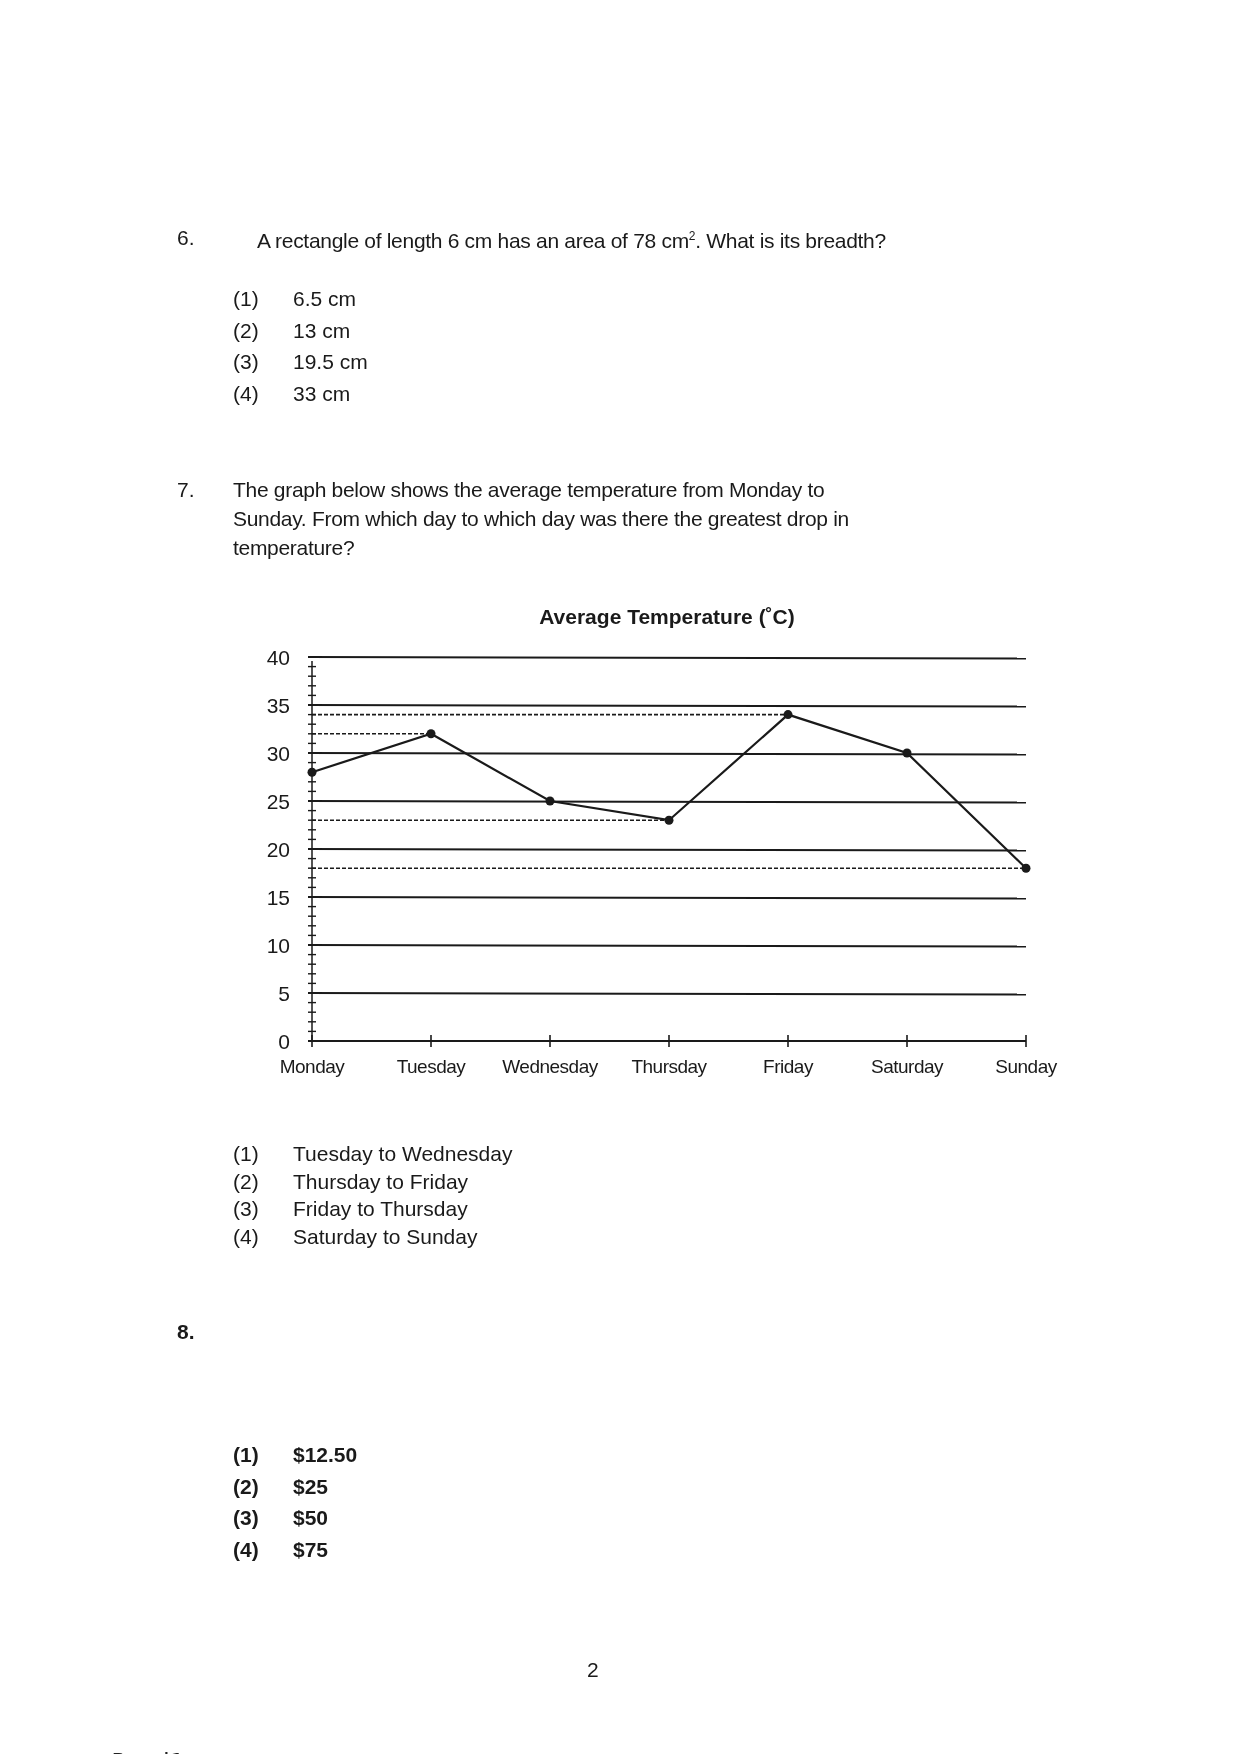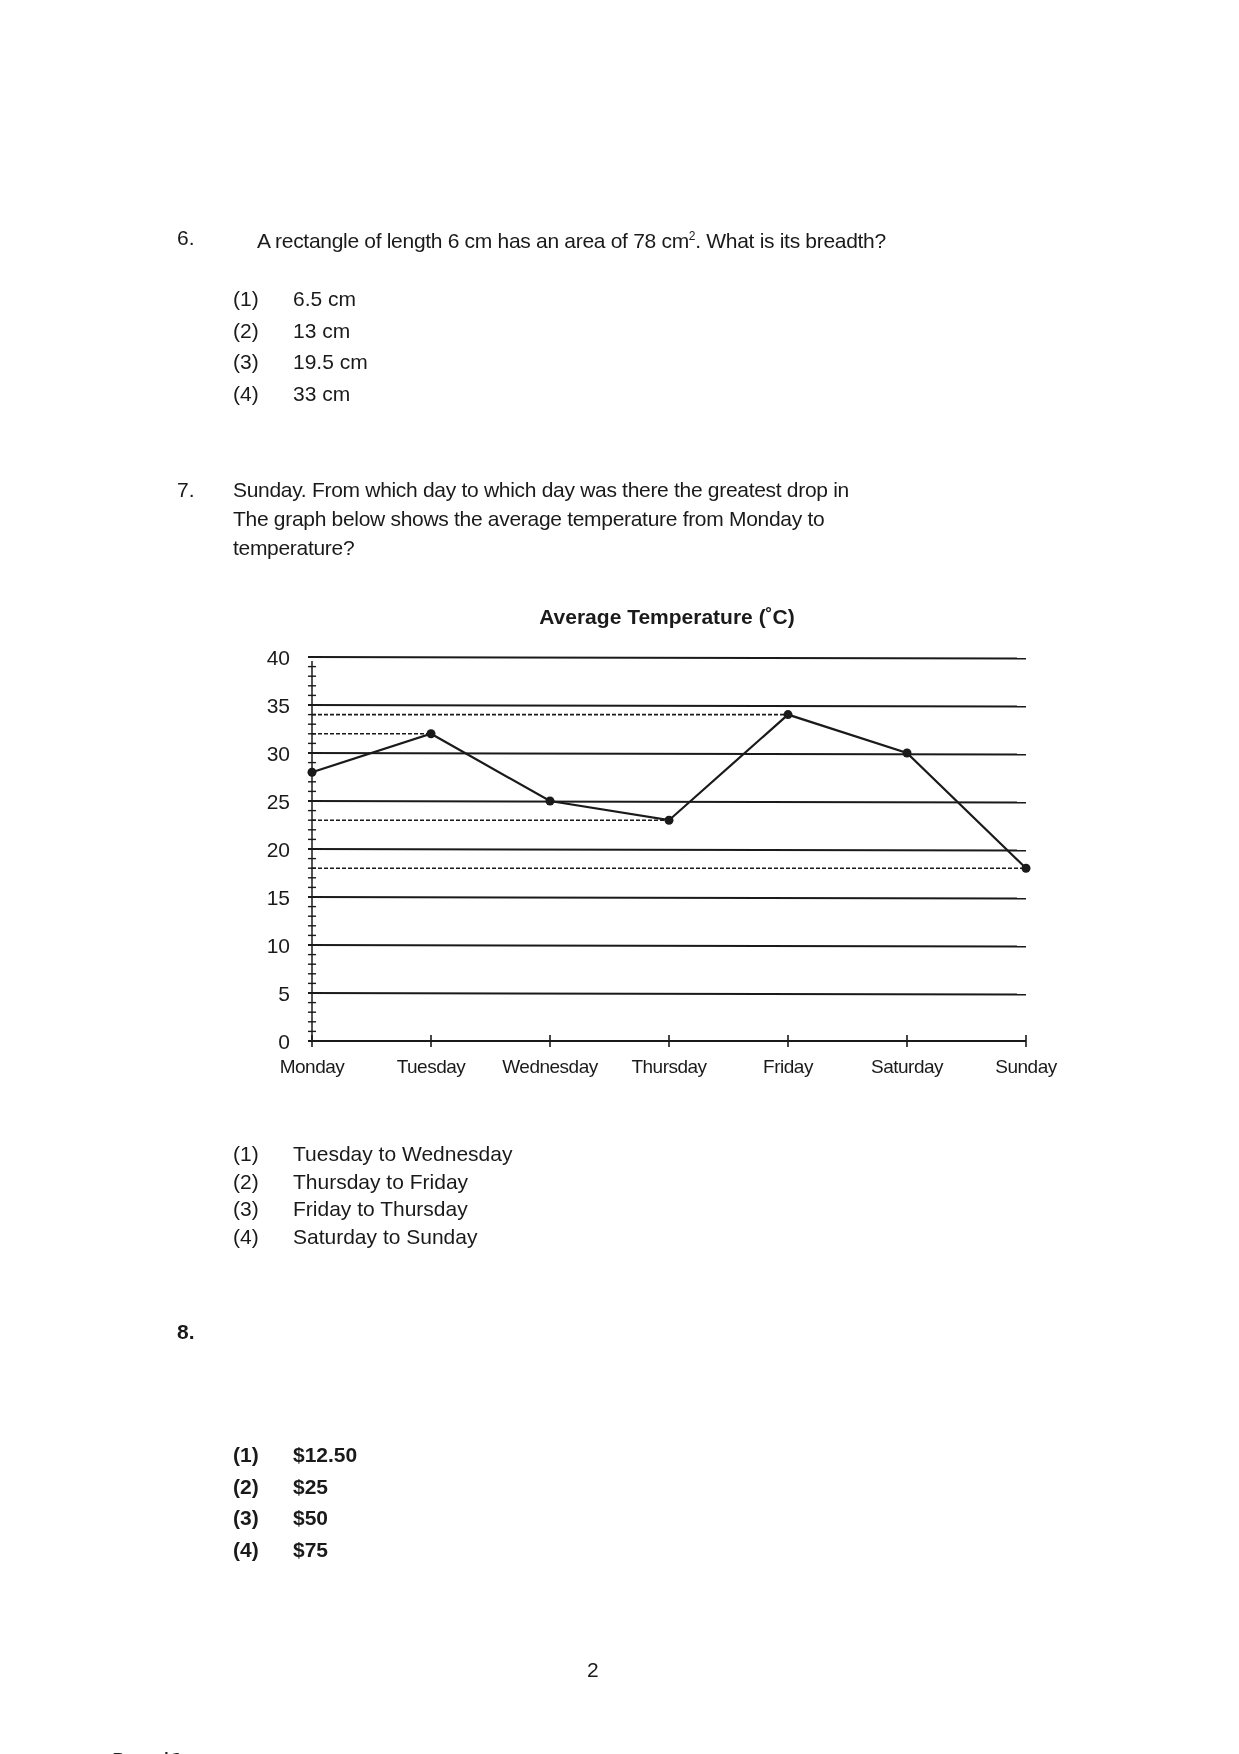--- a/index.html
+++ b/index.html
@@ -41,22 +41,22 @@
     <div class="opt">
         <span class="lbl">(4)</span>
         <span>33 cm</span>
       </div>
   </div>
 </div>
 
 <div>
   <div class="q-num" style="left:177px; top:478px;">7.</div>
   <div class="q-text" style="left:233px; top:475px;">
+    <div>The graph below shows the average temperature from Monday to</div>
     <div>Sunday. From which day to which day was there the greatest drop in</div>
-    <div>The graph below shows the average temperature from Monday to</div>
     <div>temperature?</div>
   </div>
 
   <svg id="chart" width="1239" height="1120">
     <text id="chart-title" x="667" y="624" text-anchor="middle" font-family="Liberation Sans, sans-serif" font-size="21" font-weight="bold" fill="#1a1a1a">Average Temperature (˚C)</text>
     <g id="g-grid">
         <line x1="308" x2="1026" y1="1041" y2="1041" stroke="#1a1a1a" stroke-width="2"></line>
         <line x1="308" x2="1026" y1="993" y2="994.5" stroke="#1a1a1a" stroke-width="2"></line>
         <line x1="308" x2="1026" y1="945" y2="946.5" stroke="#1a1a1a" stroke-width="2"></line>
         <line x1="308" x2="1026" y1="897" y2="898.5" stroke="#1a1a1a" stroke-width="2"></line>

